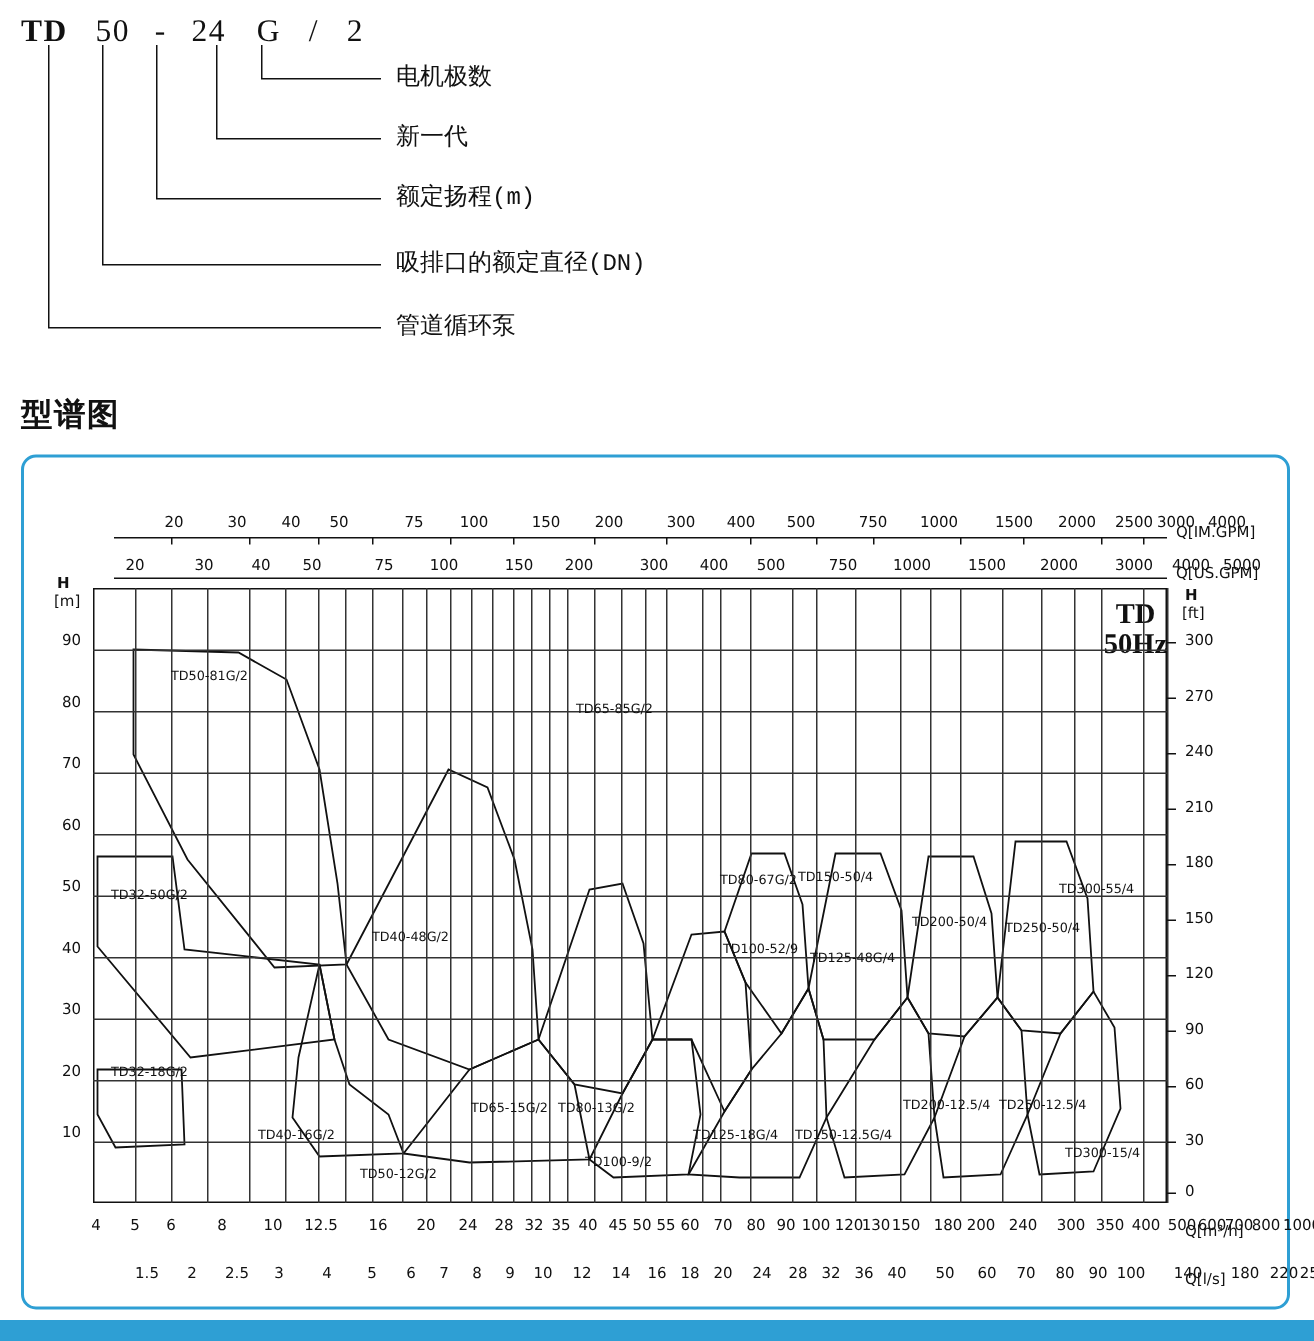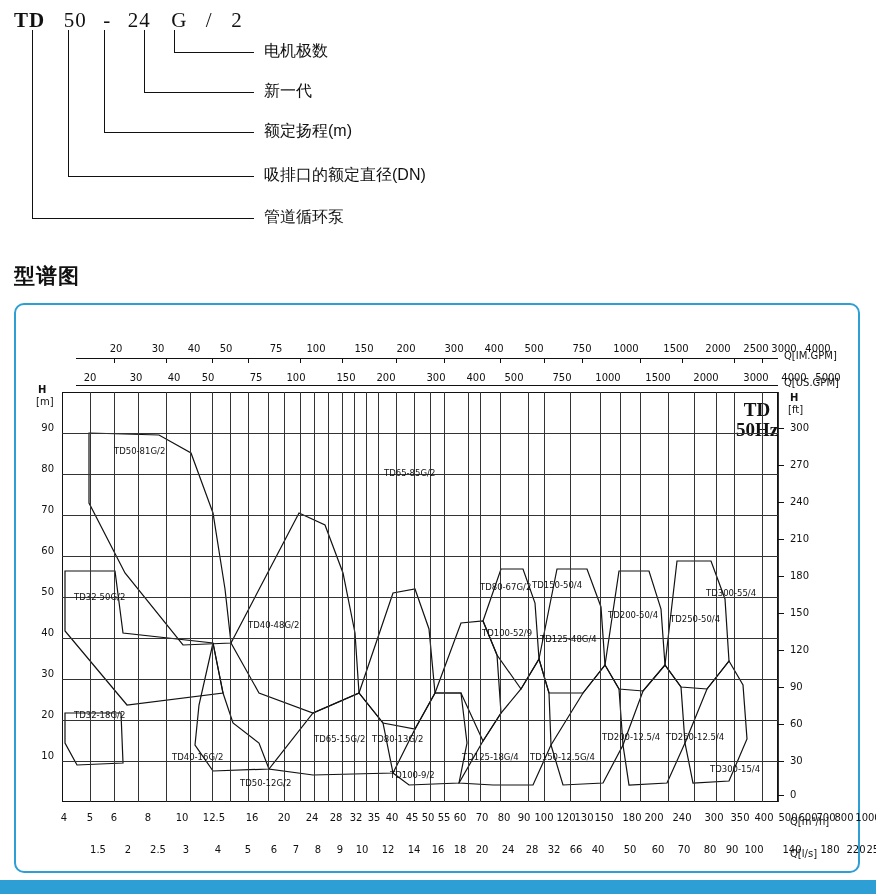--- a/index.html
+++ b/index.html
@@ -5,21 +5,21 @@
   html,body{margin:0;padding:0;background:#ffffff;}
   body{width:876px;height:894px;font-family:"Liberation Serif",serif;color:#111;position:relative;overflow:hidden;}
 
   
   #legend{position:absolute;left:0;top:0;width:804px;height:245px;}
   .code-row{position:absolute;left:14px;top:8px;font-family:"Liberation Serif",serif;font-size:21px;letter-spacing:1px;}
   .code-row span{display:inline-block;}
   .cd-td{font-weight:bold;font-family:"Liberation Serif",serif;}
   .lead{position:absolute;border-left:1px solid #111;}
   .lead-h{position:absolute;border-top:1px solid #111;}
-  .leg-label{position:absolute;font-family:Liberation Sans, sans-serif;font-size:16px;color:#111;white-space:nowrap;}
+  .leg-label{position:absolute;font-family:Liberation Mono, monospace;font-size:16px;color:#111;white-space:nowrap;}
 
   
   #sec-title{position:absolute;left:14px;top:262px;font-family:"DejaVu Sans",sans-serif;font-weight:bold;font-size:21px;letter-spacing:1px;color:#111;}
 
   
   #card{position:absolute;left:14px;top:303px;width:846px;height:570px;border:2px solid #2e9fd4;border-radius:10px;background:#fff;box-sizing:border-box;}
 
   #plot{position:absolute;left:62px;top:392px;width:716px;height:410px;border-left:1.4px solid #111;border-bottom:1.4px solid #111;border-top:1.2px solid #111;border-right:1.2px solid #111;box-sizing:border-box;}
 
   .vline{position:absolute;top:0;bottom:0;width:0;border-left:1px solid #333;}
@@ -345,21 +345,21 @@
   <span class="xtick" style="left:278px;">9</span>
   <span class="xtick" style="left:300px;">10</span>
   <span class="xtick" style="left:326px;">12</span>
   <span class="xtick" style="left:352px;">14</span>
   <span class="xtick" style="left:376px;">16</span>
   <span class="xtick" style="left:398px;">18</span>
   <span class="xtick" style="left:420px;">20</span>
   <span class="xtick" style="left:446px;">24</span>
   <span class="xtick" style="left:470px;">28</span>
   <span class="xtick" style="left:492px;">32</span>
-  <span class="xtick" style="left:514px;">66</span>
+  <span class="xtick" style="left:514px;">36</span>
   <span class="xtick" style="left:536px;">40</span>
   <span class="xtick" style="left:568px;">50</span>
   <span class="xtick" style="left:596px;">60</span>
   <span class="xtick" style="left:622px;">70</span>
   <span class="xtick" style="left:648px;">80</span>
   <span class="xtick" style="left:670px;">90</span>
   <span class="xtick" style="left:692px;">100</span>
   <span class="xtick" style="left:730px;">140</span>
   <span class="xtick" style="left:768px;">180</span>
   <span class="xtick" style="left:794px;">220</span>

